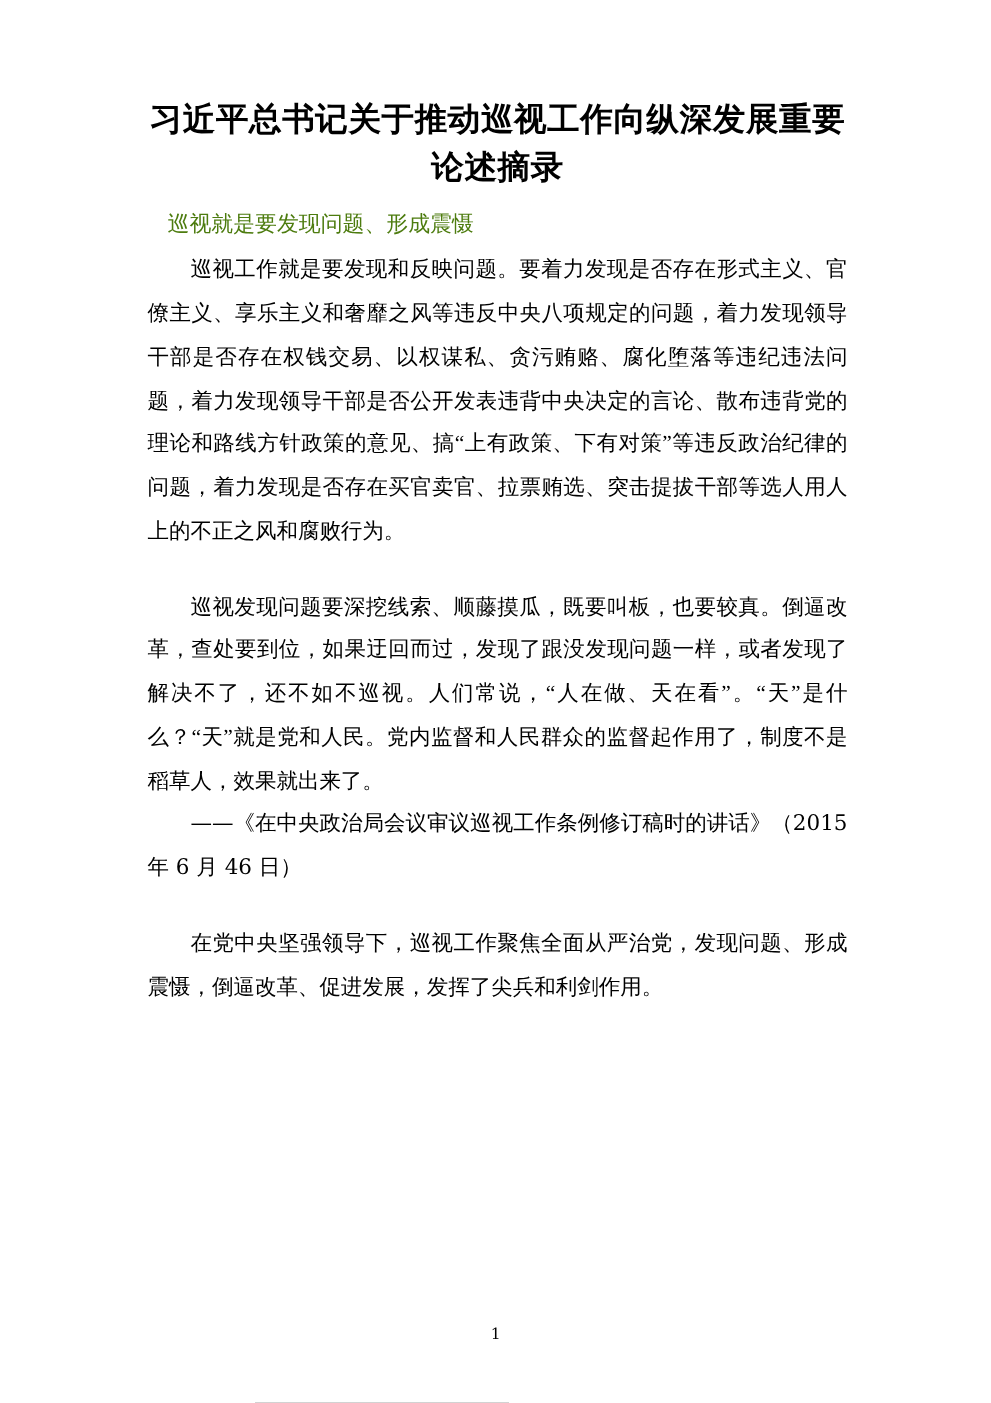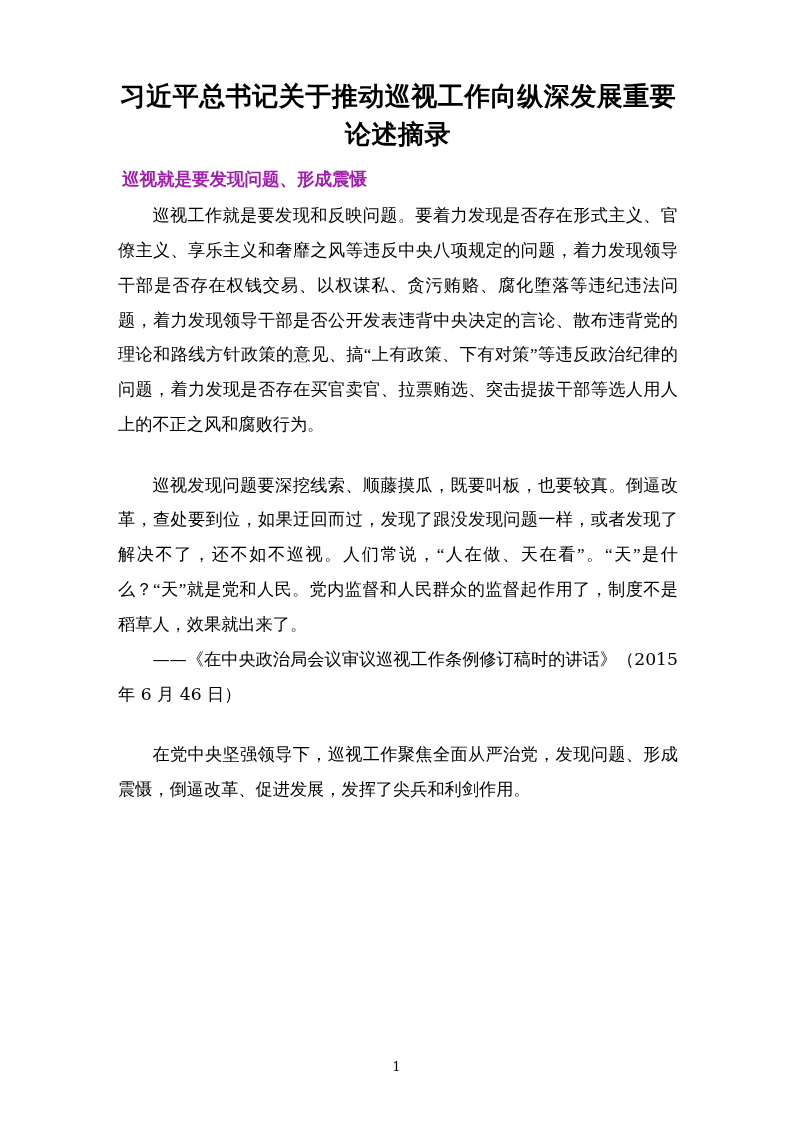--- a/index.html
+++ b/index.html
@@ -30,23 +30,23 @@
     font-weight: bold;
     text-align: center;
     line-height: 1.45;
     color: #000;
     margin: 0 0 10px 0;
     letter-spacing: 0.5px;
     font-family: "DejaVu Serif", "Liberation Serif", serif;
   }
   .section-heading {
     font-size: 17.5px;
-    font-weight: bold;
-    color: #a21caf;
-    margin: 14px 0 8px 0;
+    font-weight: normal;
+    color: #4d7c0f;
+    margin: 14px 0 8px 12px;
     text-indent: 0;
     padding-left: 4px;
     font-family: "DejaVu Serif", "Liberation Serif", serif;
   }
   p.body-para {
     font-size: 17.2px;
     line-height: 2.02;
     color: #000;
     margin: 0;
     text-indent: 2em;

